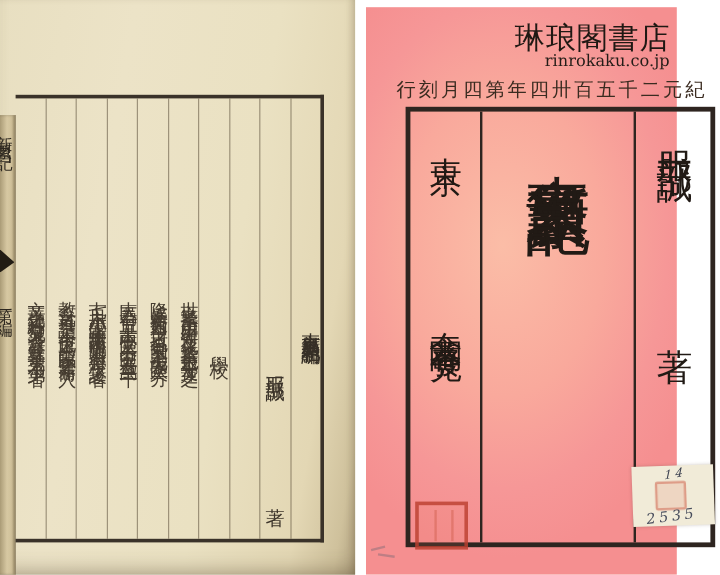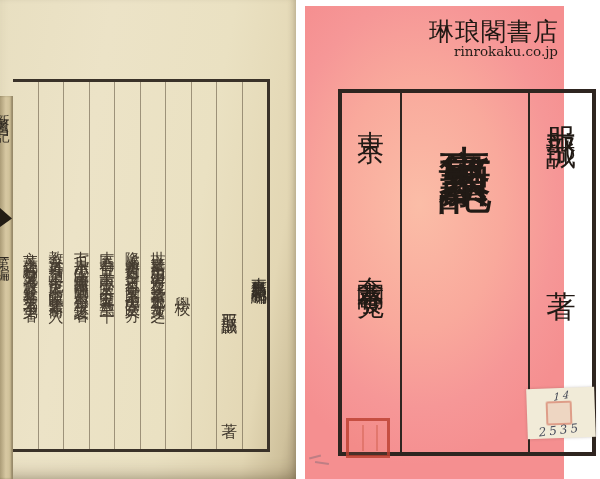--- a/index.html
+++ b/index.html
@@ -98,20 +98,21 @@
       <span class="l-author-name vtext">服部誠一</span>
       <span class="l-author-suffix vtext">著</span>
     </div>
     <div class="lcol lcol-title vtext">東京新繁昌記初編</div>
   </div>
 </div>
 
 <div class="right-photo">
   <div class="shop-name">琳琅閣書店</div>
   <div class="shop-url">rinrokaku.co.jp</div>
+  <div class="date-line">行刻月四第年四卅百五千二元紀</div>
 
   <div class="pbox">
     <div class="pcol pcol-pub">
       <span class="vtext p-city">東京</span>
       <span class="vtext p-publisher">奎章閣發兌</span>
       <div class="pub-seal">
           <i></i>
           <i></i>
         </div>
     </div>

